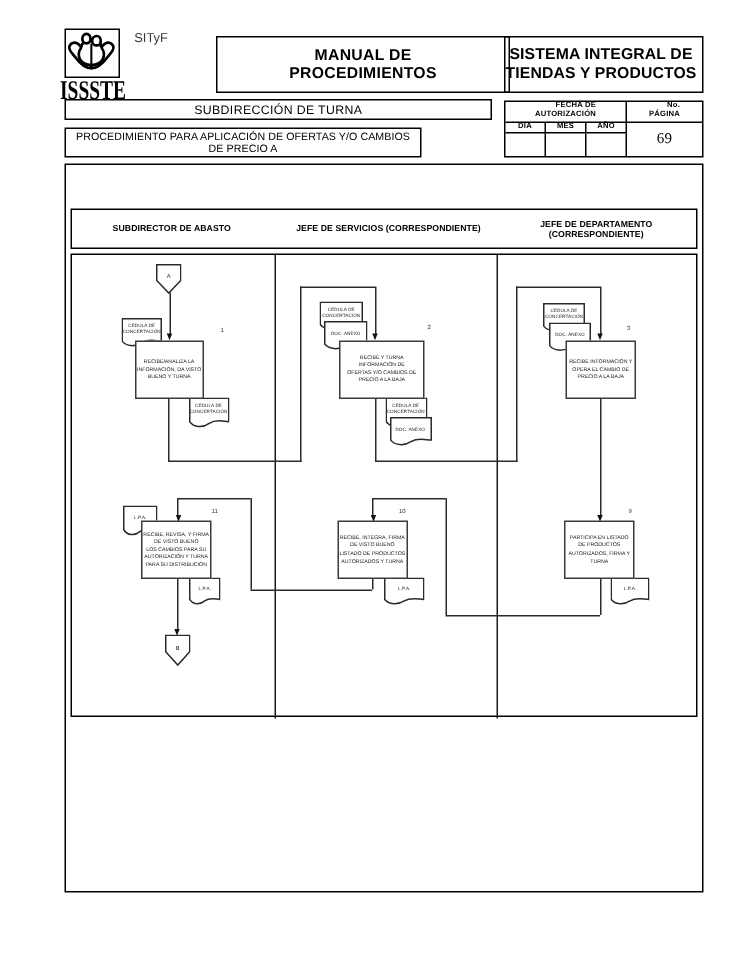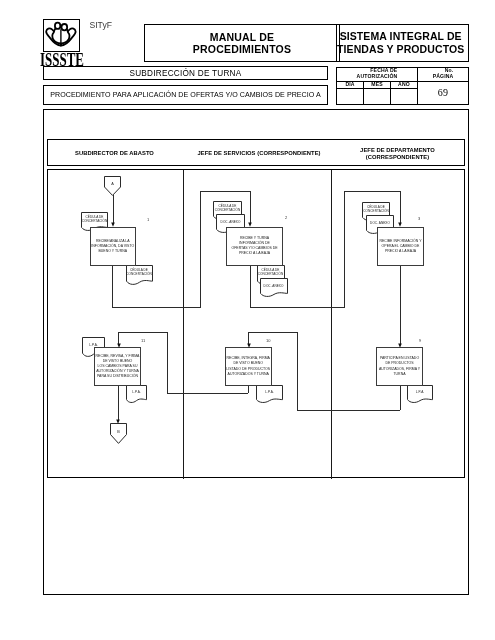--- a/index.html
+++ b/index.html
@@ -13,21 +13,21 @@
              line-height:18px;transform:scaleX(0.72);transform-origin:left top;}
   #brand-abbr{left:89.5px;top:20px;font-size:8.6px;color:#3a3a3a;}
   #title-box{left:144px;top:24px;width:196px;height:38px;border:1.7px solid #000;
              display:flex;align-items:center;justify-content:center;text-align:center;
              font-weight:bold;font-size:10.5px;line-height:12.5px;letter-spacing:0.2px;}
   #system-box{left:336px;top:24px;width:133px;height:38px;border:1.7px solid #000;
              display:flex;align-items:center;justify-content:flex-start;text-align:center;
              font-weight:bold;font-size:10.5px;line-height:13px;letter-spacing:0.1px;}
   #subdir-box{left:43px;top:66px;width:285px;height:14px;border:1.6px solid #000;
              display:flex;align-items:center;justify-content:center;font-size:8.2px;letter-spacing:0.25px;}
-  #proc-box{left:43px;top:85px;width:285px;height:20px;border:1.6px solid #000;
+  #proc-box{left:43px;top:85px;width:238px;height:20px;border:1.6px solid #000;
              display:flex;align-items:center;justify-content:center;text-align:center;
              font-size:7.1px;line-height:8.3px;letter-spacing:0.05px;padding:0 2px;}
   #fecha-table{left:336px;top:67px;width:133px;height:38px;border:1.3px solid #000;}
   #fecha-table .cell{position:absolute;box-sizing:border-box;display:flex;align-items:center;
              justify-content:center;text-align:right;font-size:5.1px;line-height:5.8px;
              letter-spacing:0.15px;font-weight:bold;}
   
   #page-frame{left:43px;top:109px;width:426px;height:486px;border:1.1px solid #000;}
   #roles-box{left:47px;top:139px;width:418px;height:27px;border:1.1px solid #000;}
   #roles-box .role{position:absolute;top:0;height:27px;display:flex;align-items:center;

